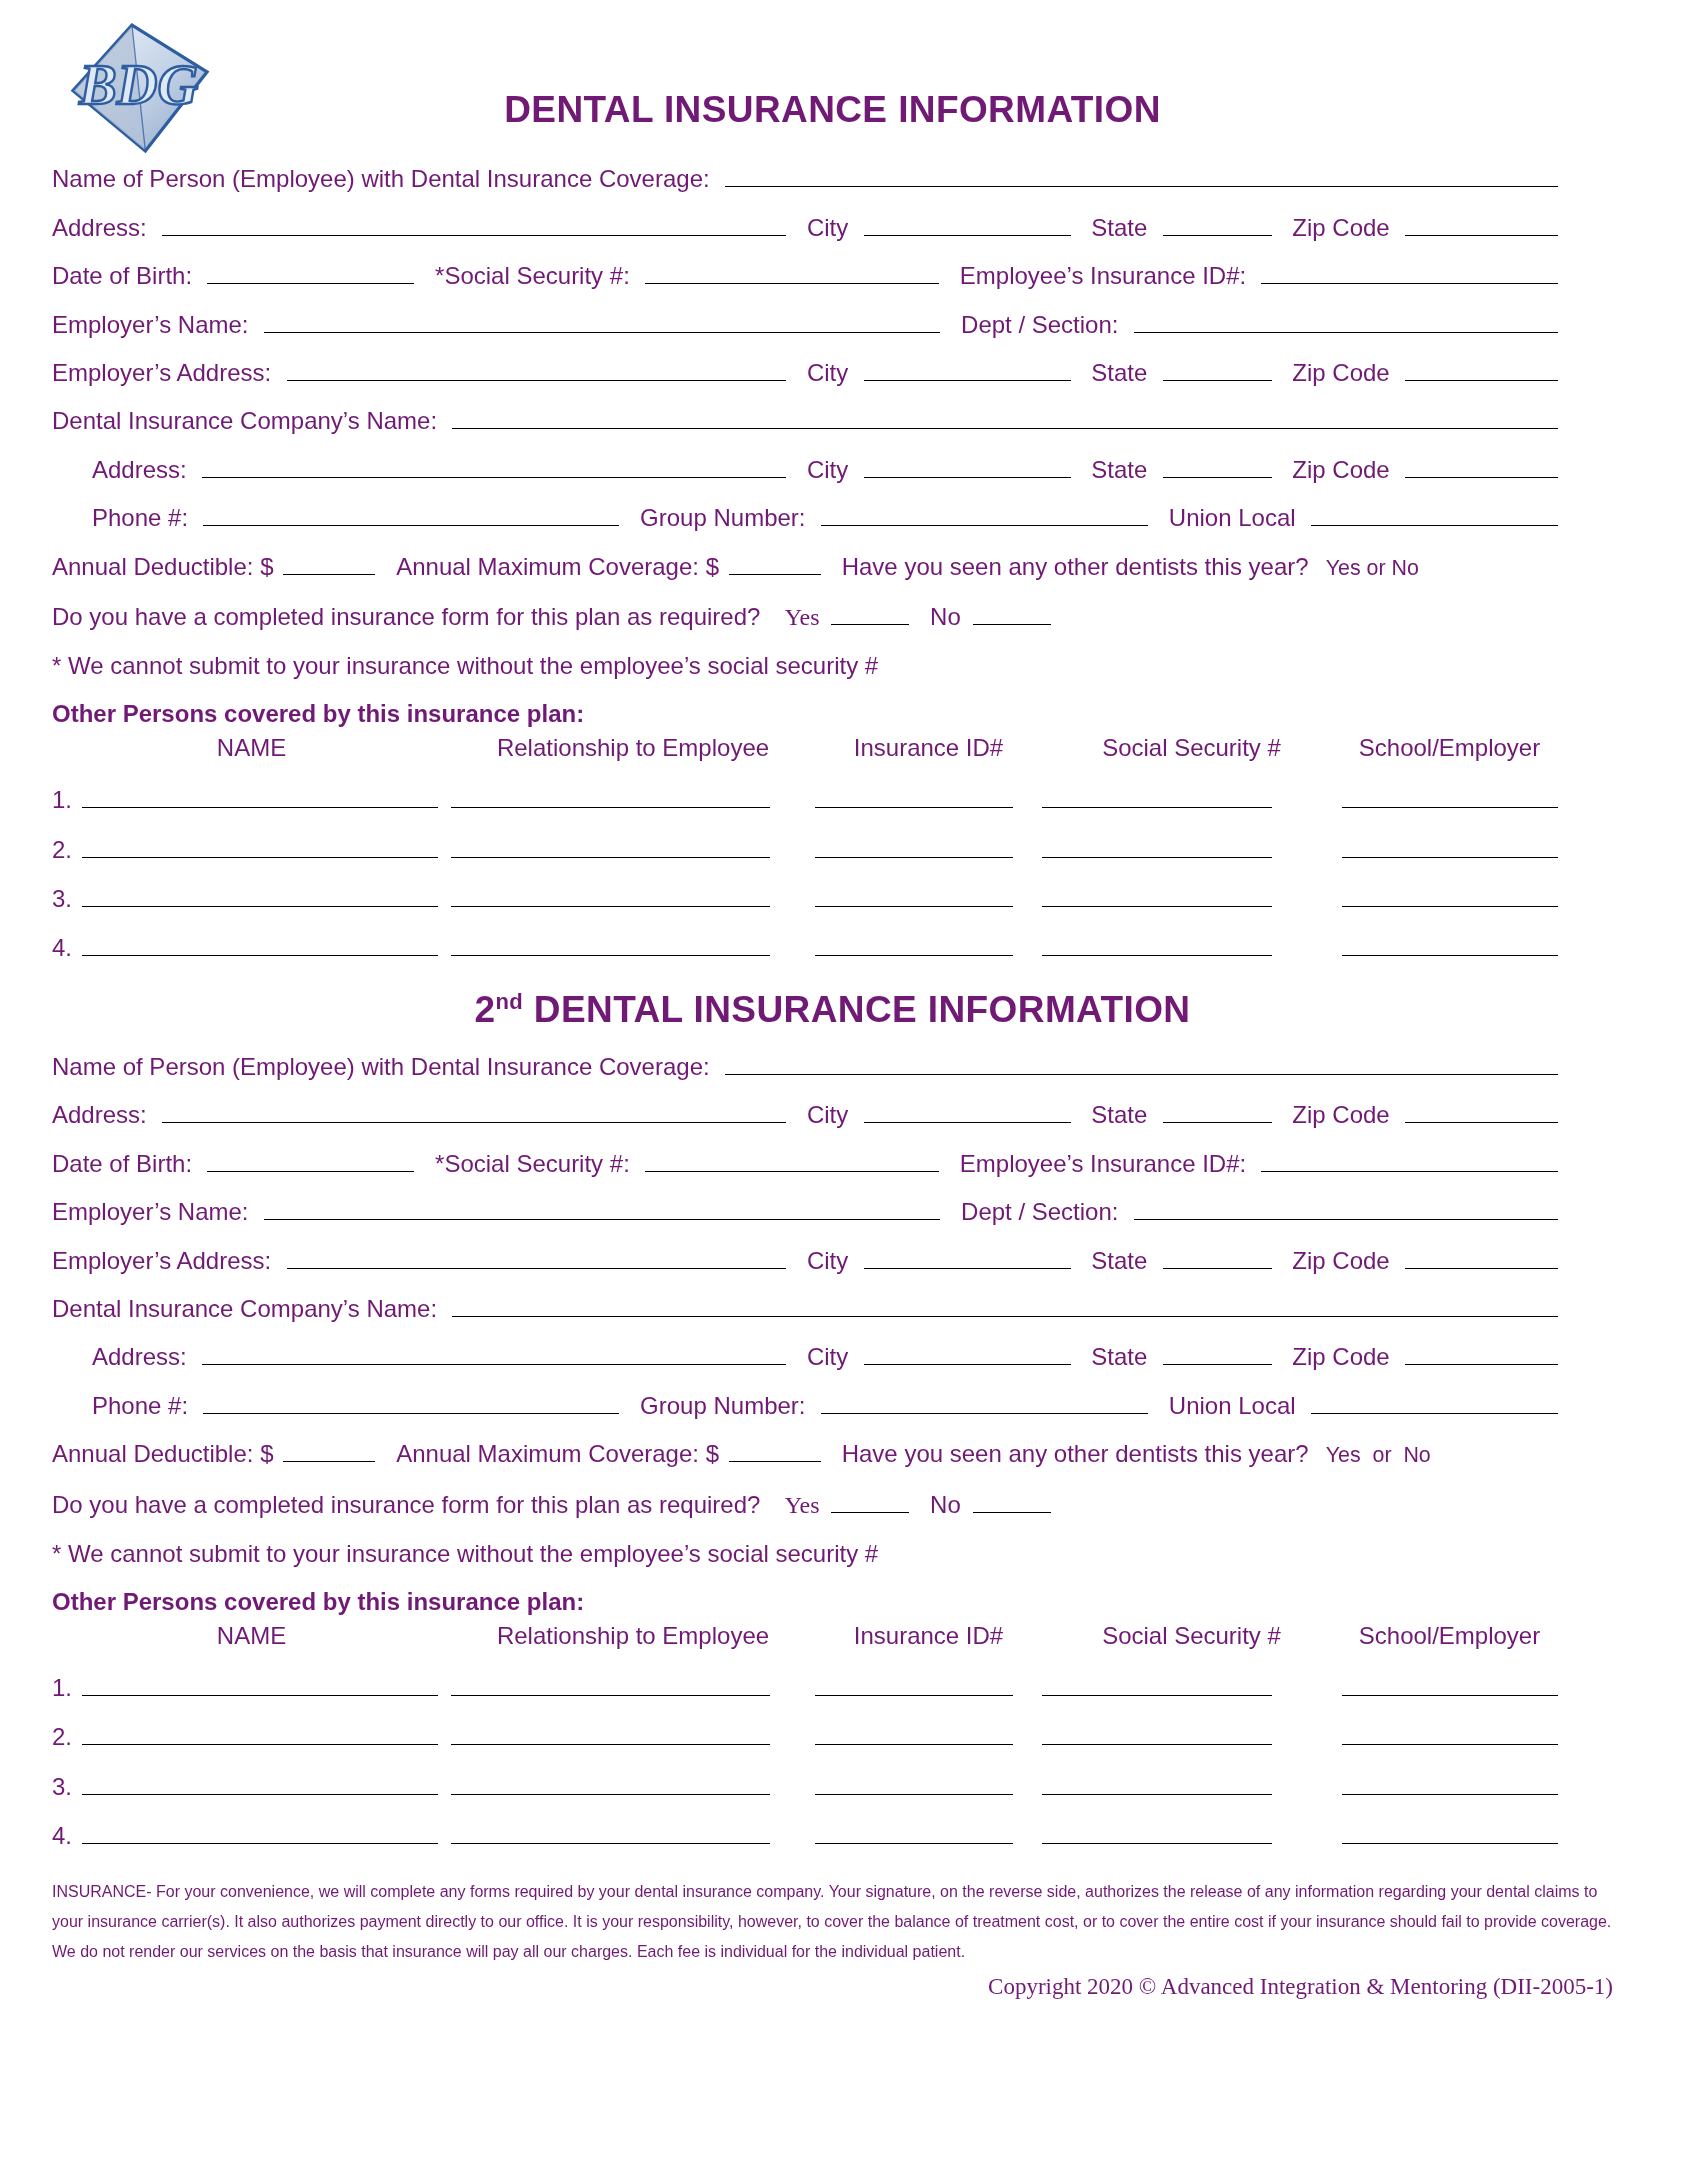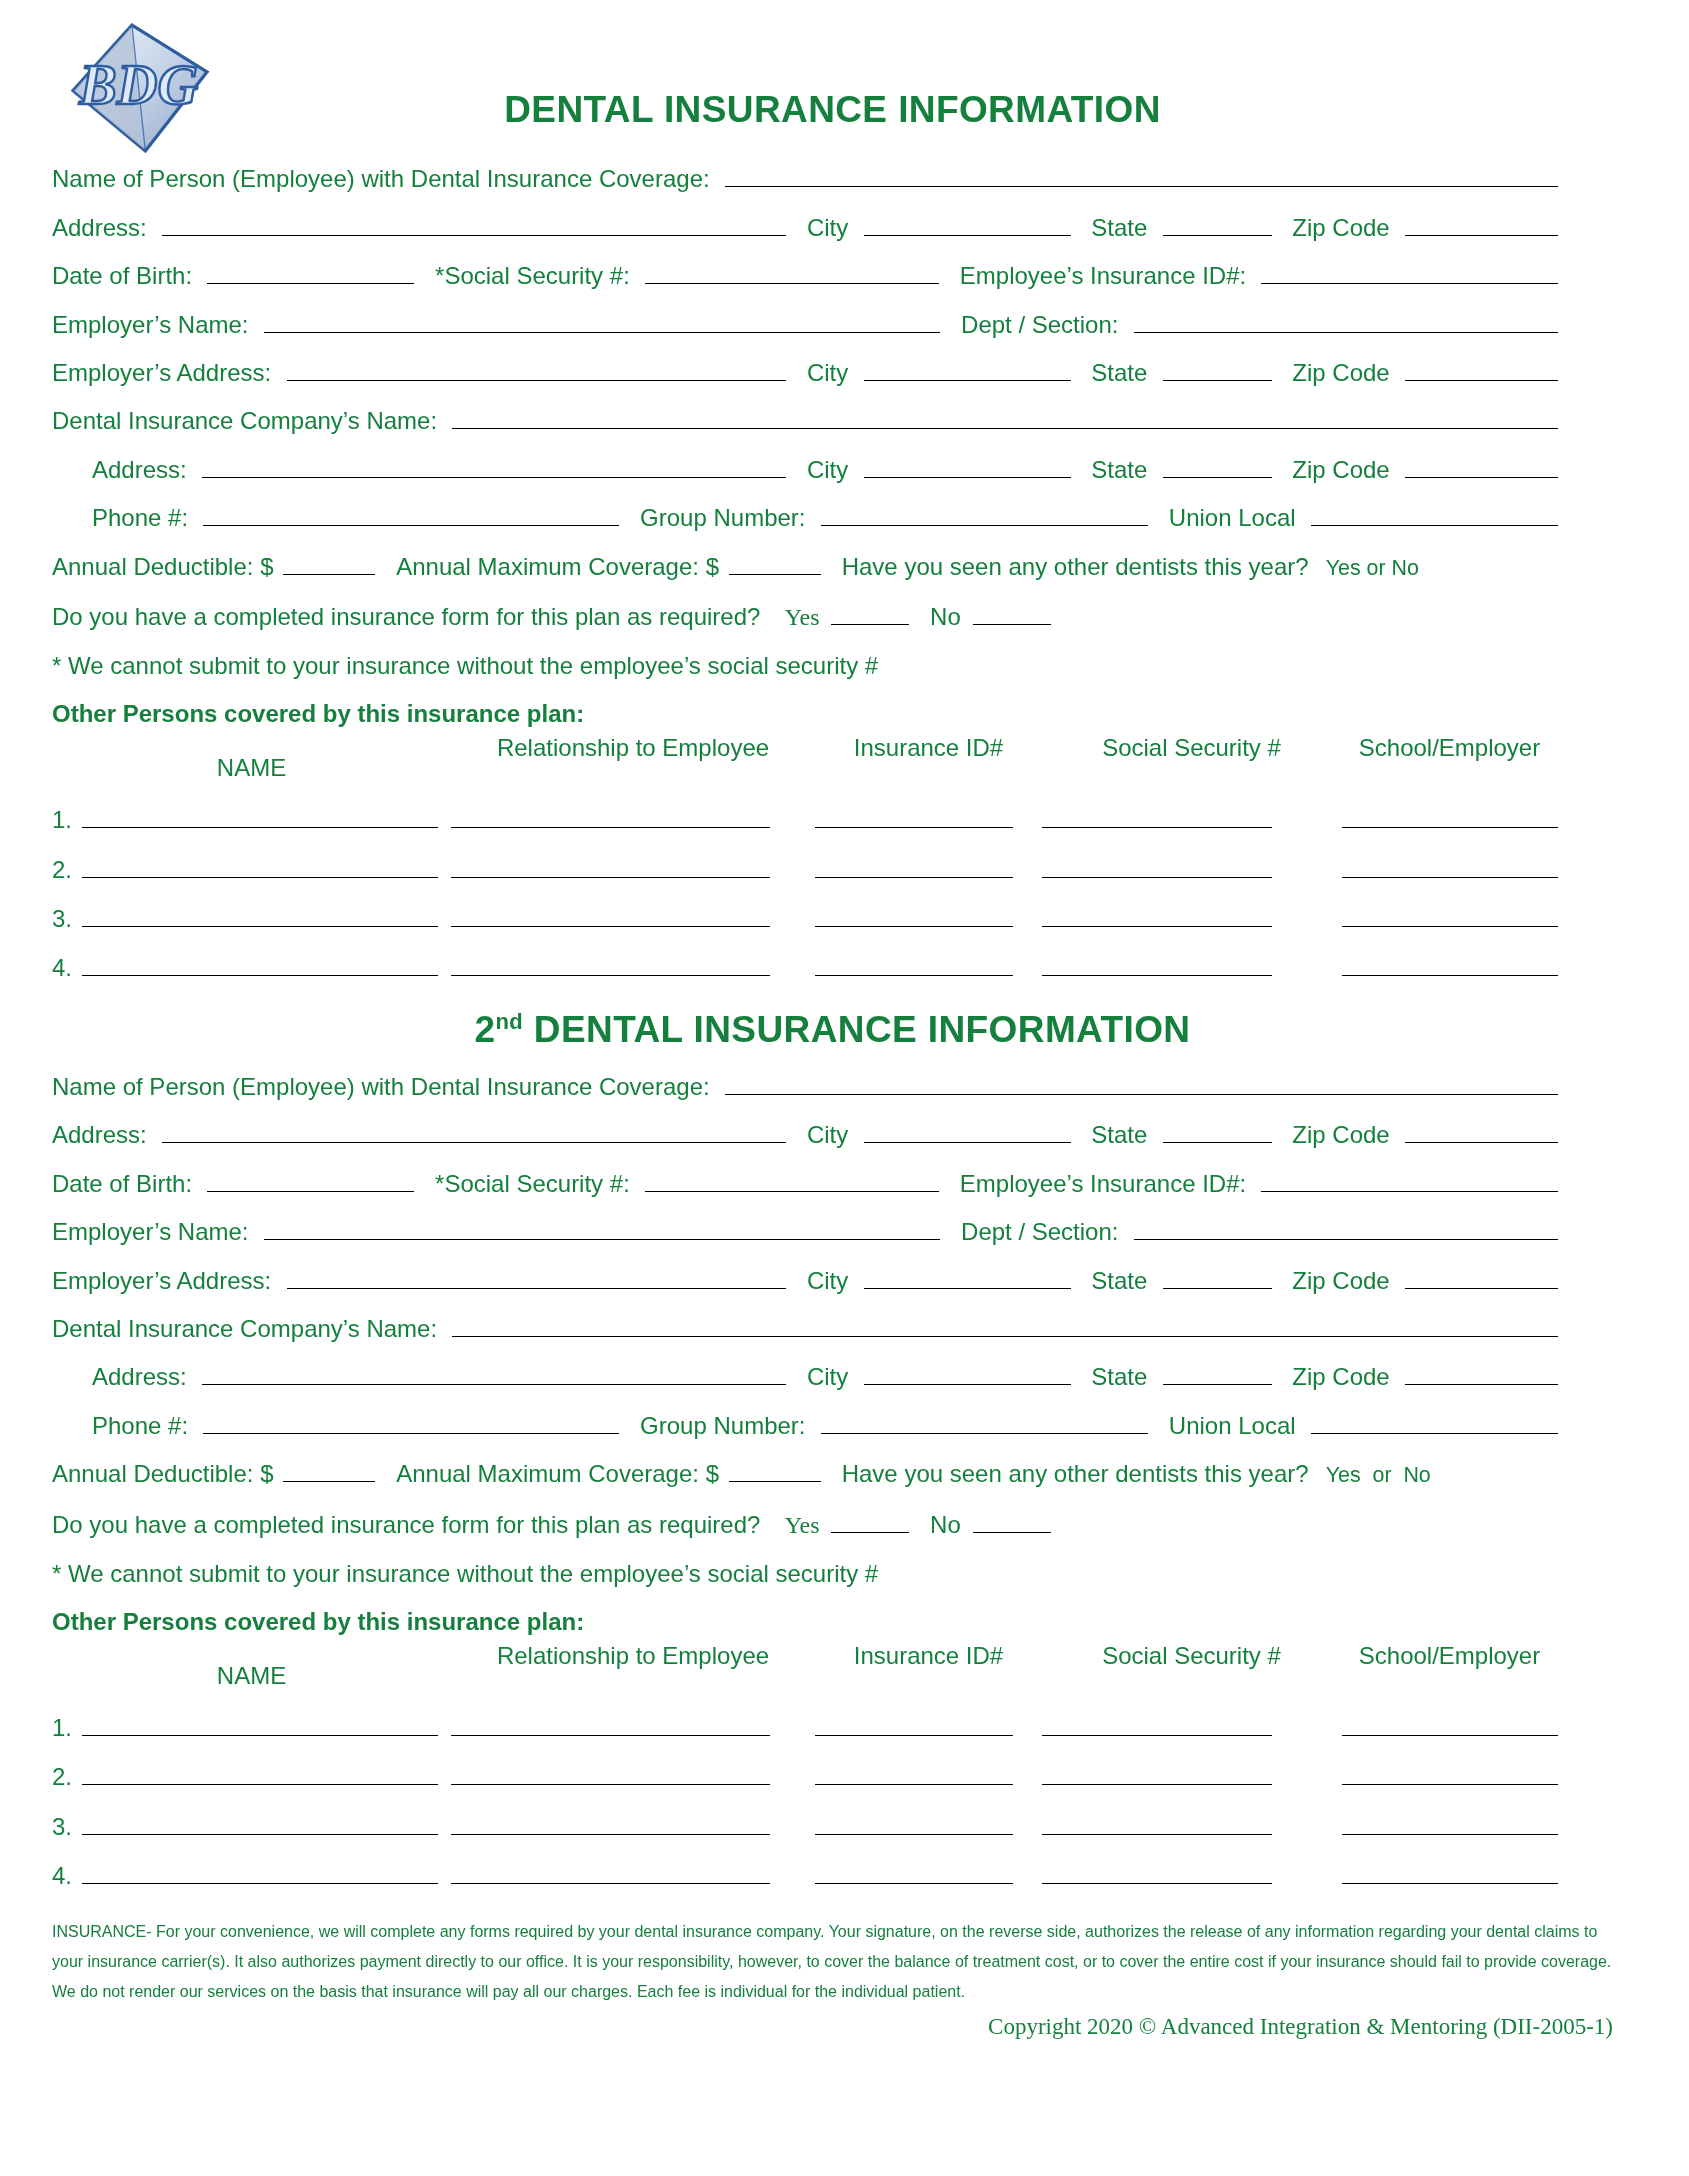--- a/index.html
+++ b/index.html
@@ -1,18 +1,18 @@
 <!DOCTYPE html>
 <html style="font-size:14.3px"><head>
 <meta charset="utf-8">
 <style>
   * { box-sizing: border-box; }
   html, body { margin: 0; padding: 0; background: #ffffff; }
   .page { position: relative; width: 1690px; height: 2176px; padding: 0 77px 27px 52px;
-          background: #fff; color: #15803d; overflow: hidden;
+          background: #fff; color: #701a75; overflow: hidden;
           font-family: "Liberation Sans", sans-serif; font-size: 24px; }
   header { position: relative; height: 166px; }
   .logo { position: absolute; left: 12.5px; top: 21.4px; }
   h1.page-title { position: absolute; left: 0; right: 0; top: 91px; margin: 0;
        font-size: 37px; line-height: 1; font-weight: 700; text-align: center; letter-spacing: 0.4px; }
   .form { margin-right: 55px; }
   .row { display: flex; align-items: baseline; line-height: 25px; margin-bottom: 23px; gap: 10px; }
   .indent { padding-left: 40px; }
   .lbl { white-space: pre; flex: 0 0 auto; }
   .b { border-bottom: 1.8px solid #000; height: 21.4px; flex: 1 1 36px; min-width: 27px; margin: 0 10.7px 0 5.3px; }
@@ -26,21 +26,21 @@
   .f-phone { flex: 1.8 1 36px; }
   .f-group { flex: 1.38 1 36px; }
   .f-short { flex: 0 0 92px; margin-left: 0; }
   .f-xs    { flex: 0 0 78px; margin-left: 1.8px; }
   .small   { font-size: 21.4px; white-space: pre; margin-left: 7.1px; }
   .gap-l   { margin-left: 14.3px; font-family: Liberation Serif, serif; }
   .covered-heading { font-weight: 700; white-space: pre; }
   .covered-heading-row { line-height: 25px; margin-bottom: 9px; }
   .thead { display: flex; line-height: 25px; margin-bottom: 27px; }
   .th { text-align: center; white-space: pre; }
-  .th1 { flex: 0 0 399px; margin-top: 20px; } .th2 { flex: 0 0 364px; } .th3 { flex: 0 0 227px; }
+  .th1 { flex: 0 0 399px; } .th2 { flex: 0 0 364px; } .th3 { flex: 0 0 227px; }
   .th4 { flex: 0 0 299px; } .th5 { flex: 1 1 auto; }
   .trow { display: flex; align-items: baseline; line-height: 25px; margin-bottom: 24px; }
   .tnum { flex: 0 0 30px; white-space: pre; }
   .tb { border-bottom: 1.8px solid #000; height: 21.4px; }
   .tb1 { flex: 0 0 356px; margin-right: 12.5px; }
   .tb2 { flex: 0 0 319px; margin-right: 45px; }
   .tb3 { flex: 0 0 198px; margin-right: 29px; }
   .tb4 { flex: 0 0 230px; margin-right: 70px; }
   .tb5 { flex: 1 1 auto; }
   h2.section-title { margin: 30px 0 23px 0; font-size: 37px; line-height: 1.05;

